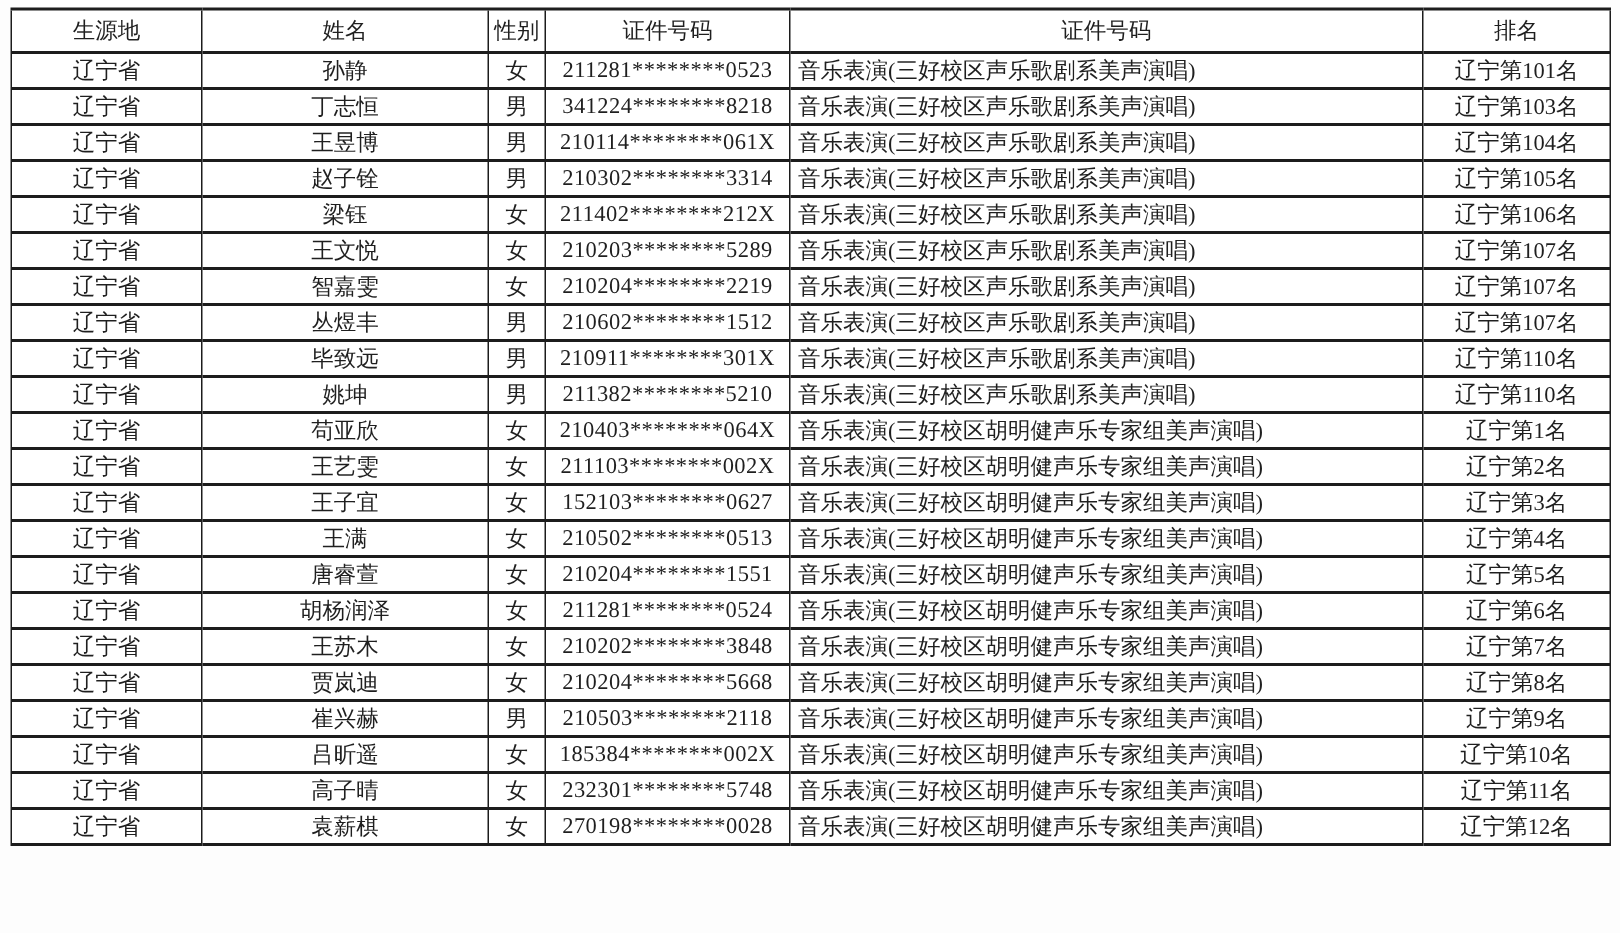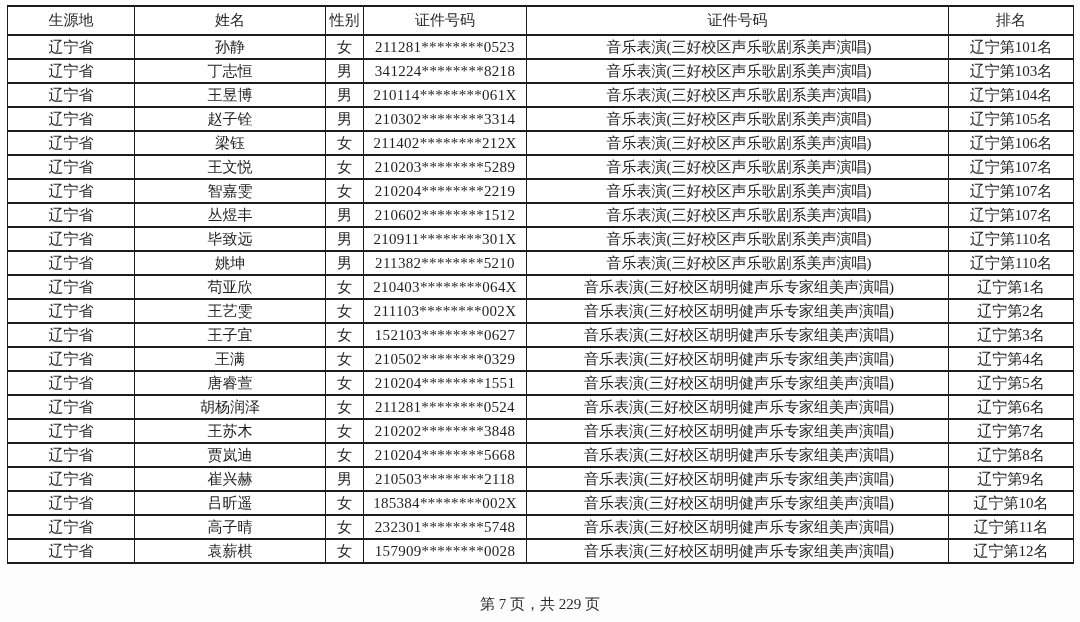--- a/index.html
+++ b/index.html
@@ -36,21 +36,21 @@
     overflow: hidden;
     white-space: nowrap;
   }
   .rank-table th {
     height: 27px;
   }
   .rank-table td {
     height: 22px;
   }
   .rank-table td.col-direction {
-    text-align: center;
+    text-align: left;
     padding-left: 5px;
   }
   .rank-table td.col-id {
     letter-spacing: 0.3px;
     font-family: Liberation Serif, serif;
   }
   .footer {
     position: absolute;
     left: 0;
     top: 595px;
@@ -186,21 +186,21 @@
           <td class="col-name">王子宜</td>
           <td class="col-gender">女</td>
           <td class="col-id">152103********0627</td>
           <td class="col-direction">音乐表演(三好校区胡明健声乐专家组美声演唱)</td>
           <td class="col-rank">辽宁第3名</td>
         </tr>
         <tr>
           <td class="col-origin">辽宁省</td>
           <td class="col-name">王满</td>
           <td class="col-gender">女</td>
-          <td class="col-id">210502********0329</td>
+          <td class="col-id">210502********0513</td>
           <td class="col-direction">音乐表演(三好校区胡明健声乐专家组美声演唱)</td>
           <td class="col-rank">辽宁第4名</td>
         </tr>
         <tr>
           <td class="col-origin">辽宁省</td>
           <td class="col-name">唐睿萱</td>
           <td class="col-gender">女</td>
           <td class="col-id">210204********1551</td>
           <td class="col-direction">音乐表演(三好校区胡明健声乐专家组美声演唱)</td>
           <td class="col-rank">辽宁第5名</td>
@@ -250,22 +250,21 @@
           <td class="col-name">高子晴</td>
           <td class="col-gender">女</td>
           <td class="col-id">232301********5748</td>
           <td class="col-direction">音乐表演(三好校区胡明健声乐专家组美声演唱)</td>
           <td class="col-rank">辽宁第11名</td>
         </tr>
         <tr>
           <td class="col-origin">辽宁省</td>
           <td class="col-name">袁薪棋</td>
           <td class="col-gender">女</td>
-          <td class="col-id">157909********0028</td>
+          <td class="col-id">270198********0028</td>
           <td class="col-direction">音乐表演(三好校区胡明健声乐专家组美声演唱)</td>
           <td class="col-rank">辽宁第12名</td>
         </tr>
       </tbody>
   </table>
 
-  <div class="footer">第 7 页，共 229 页</div>
 
 </div>
 
 </body></html>

